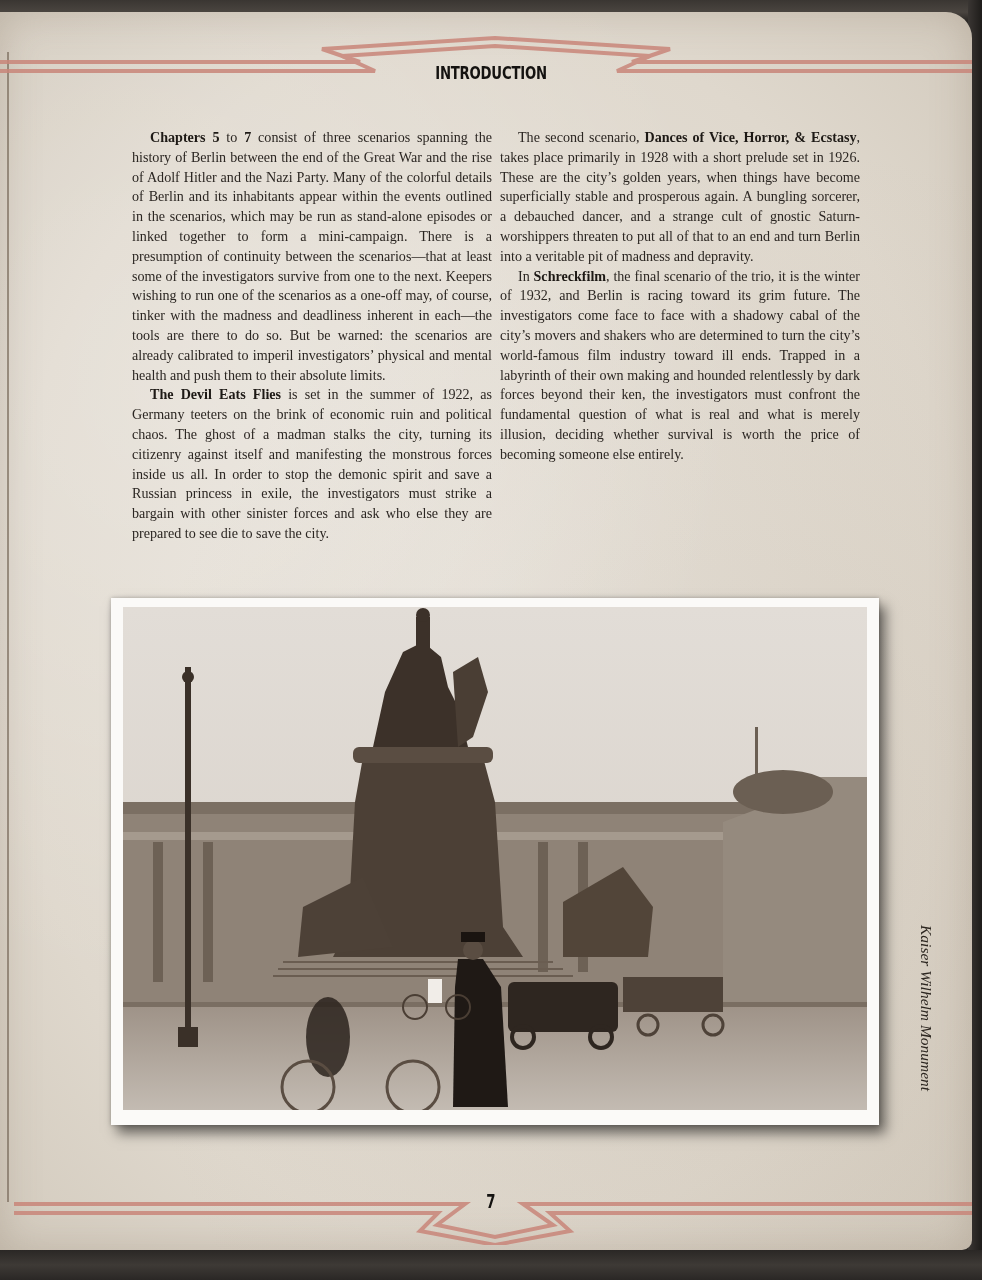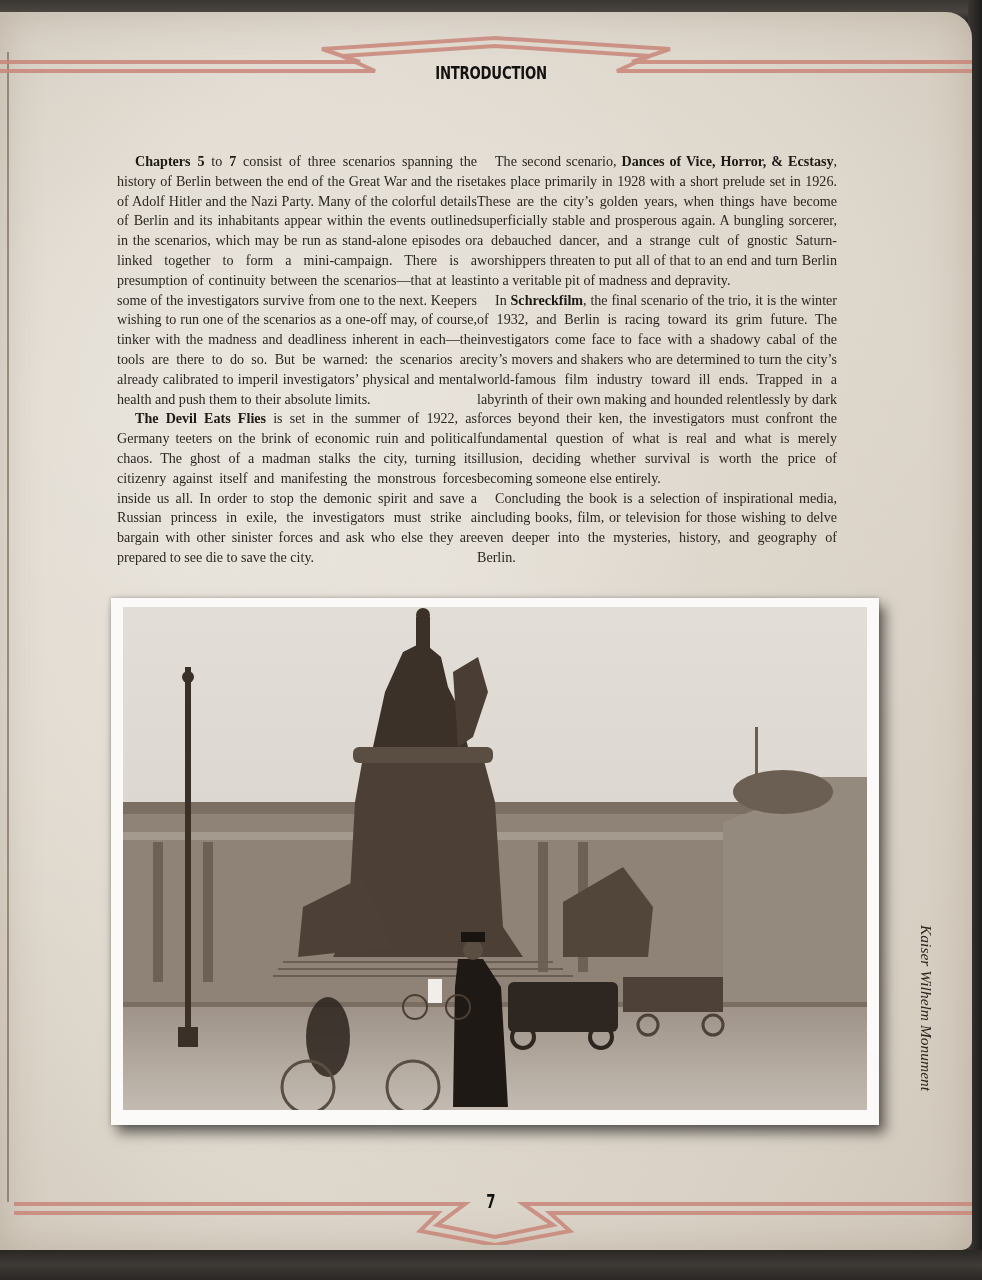--- a/index.html
+++ b/index.html
@@ -40,22 +40,22 @@
 
     .header-title {
       position: absolute; top: 63px; left: 0; width: 982px; text-align: center;
       font-family: "DejaVu Sans", sans-serif;
       font-weight: bold; font-size: 17px; letter-spacing: -0.3px;
       color: #141210;
       transform: scaleX(0.78);
       transform-origin: center;
     }
     .columns {
-      position: absolute; top: 152px; left: 117px; width: 758px;
-      display: flex; justify-content: flex-start;
+      position: absolute; top: 128px; left: 117px; width: 758px;
+      display: flex; justify-content: center; gap: 8px;
     }
     .col {
       width: 360px;
       font-size: 14.1px; line-height: 19.8px;
       color: #2b2622;
       text-align: justify;
       hyphens: manual;
     }
     .col p { text-indent: 18px; }
     .col b { font-weight: bold; color: #1d1915; }
@@ -112,21 +112,20 @@
 <div class="header-title">INTRODUCTION</div>
 
 <div class="columns">
   <div class="col">
     <p><b>Chapters 5</b><span> to </span><b>7</b><span> consist of three scenarios spanning the history of Berlin between the end of the Great War and the rise of Adolf Hitler and the Nazi Party. Many of the colorful details of Berlin and its inhabitants appear within the events outlined in the scenarios, which may be run as stand-alone episodes or linked together to form a mini-campaign. There is a presumption of continuity between the scenarios—that at least some of the investigators survive from one to the next. Keepers wishing to run one of the scenarios as a one-off may, of course, tinker with the madness and deadliness inherent in each—the tools are there to do so. But be warned: the scenarios are already calibrated to imperil investigators’ physical and mental health and push them to their absolute limits.</span></p>
     <p><b>The Devil Eats Flies</b><span> is set in the summer of 1922, as Germany teeters on the brink of economic ruin and political chaos. The ghost of a madman stalks the city, turning its citizenry against itself and manifesting the monstrous forces inside us all. In order to stop the demonic spirit and save a Russian princess in exile, the investigators must strike a bargain with other sinister forces and ask who else they are prepared to see die to save the city.</span></p>
   </div>
   <div class="col">
     <p><span>The second scenario, </span><b>Dances of Vice, Horror, &amp; Ecstasy</b><span>, takes place primarily in 1928 with a short prelude set in 1926. These are the city’s golden years, when things have become superficially stable and prosperous again. A bungling sorcerer, a debauched dancer, and a strange cult of gnostic Saturn-worshippers threaten to put all of that to an end and turn Berlin into a veritable pit of madness and depravity.</span></p>
     <p><span>In </span><b>Schreckfilm</b><span>, the final scenario of the trio, it is the winter of 1932, and Berlin is racing toward its grim future. The investigators come face to face with a shadowy cabal of the city’s movers and shakers who are determined to turn the city’s world-famous film industry toward ill ends. Trapped in a labyrinth of their own making and hounded relentlessly by dark forces beyond their ken, the investigators must confront the fundamental question of what is real and what is merely illusion, deciding whether survival is worth the price of becoming someone else entirely.</span></p>
-    <p><span>Concluding the book is a selection of inspirational media, including books, film, or television for those wishing to delve even deeper into the mysteries, history, and geography of Berlin.</span></p>
   </div>
 </div>
 
 <div class="photo-frame">
   <div class="photo">
     <svg width="744" height="503" viewBox="0 0 744 503">
       <defs>
         <linearGradient id="sky" x1="0" y1="0" x2="0" y2="1">
           <stop offset="0" stop-color="#e2ddd7"></stop>
           <stop offset="1" stop-color="#d6cfc7"></stop>

